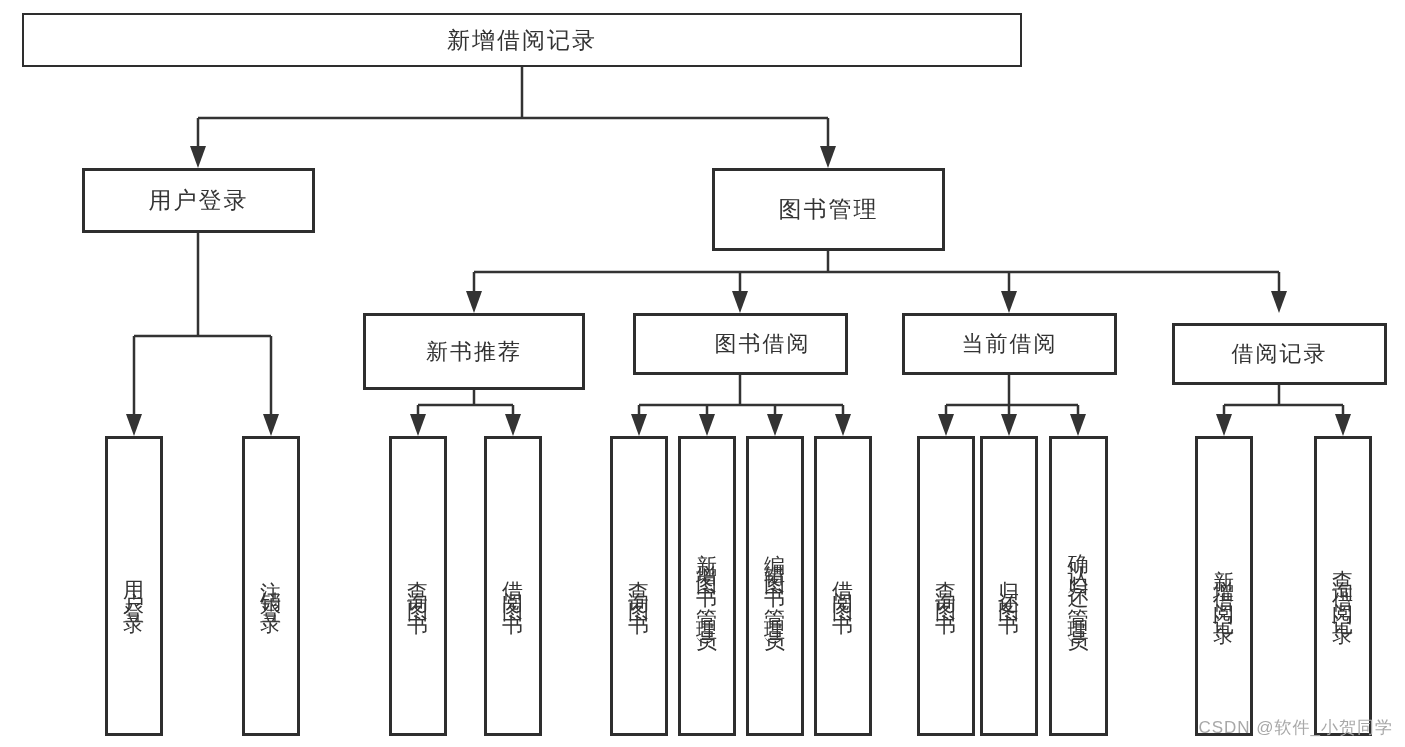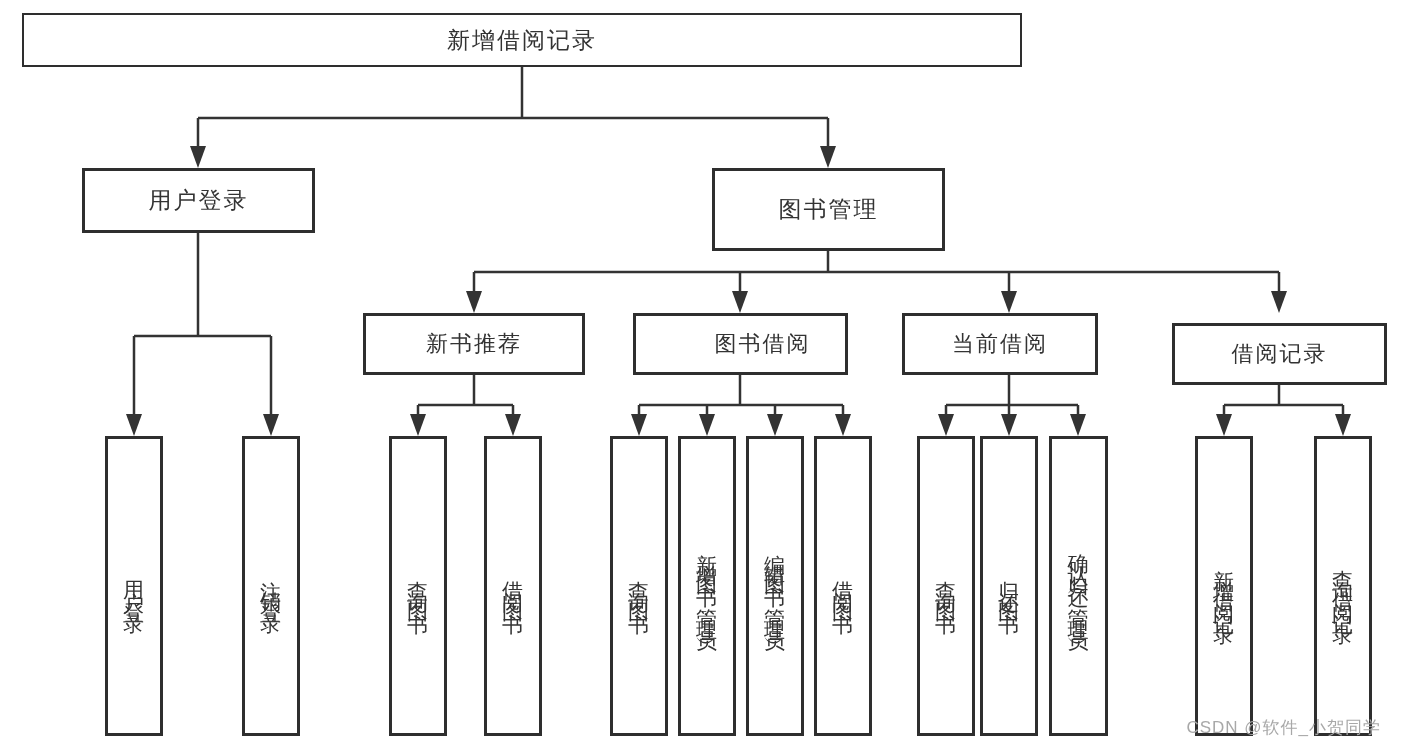--- a/index.html
+++ b/index.html
@@ -28,21 +28,21 @@
   .vtext{
     writing-mode:vertical-rl;
     text-orientation:mixed;
     font-size:21px;
     letter-spacing:11px;
     line-height:1;
     white-space:nowrap;
   }
   .watermark{
     position:absolute;
-    right:24px;bottom:8px;
+    right:12px;bottom:8px;
     font-size:17px;
     color:var(--watermark,#a8a8a8);
     letter-spacing:1px;
     z-index:5;
   }
 </style>
 </head>
 <body>
 
 <div class="canvas">
@@ -114,27 +114,27 @@
     <span>新增借阅记录</span>
   </div>
 
   <div class="node lvl2" style="left:82px;top:168px;width:233px;height:65px;">
     <span>用户登录</span>
   </div>
   <div class="node lvl2" style="left:712px;top:168px;width:233px;height:83px;">
     <span>图书管理</span>
   </div>
 
-  <div class="node lvl3" style="left:363px;top:313px;width:222px;height:62px;">
+  <div class="node lvl3" style="left:363px;top:313px;width:222px;height:77px;">
     <span>新书推荐</span>
   </div>
   <div class="node lvl3" style="left:633px;top:313px;width:215px;height:62px;padding-left:44px;">
     <span>图书借阅</span>
   </div>
-  <div class="node lvl3" style="left:902px;top:313px;width:196px;height:62px;">
+  <div class="node lvl3" style="left:902px;top:313px;width:215px;height:62px;">
     <span>当前借阅</span>
   </div>
   <div class="node lvl3" style="left:1172px;top:313px;width:215px;height:62px;margin-top:10px;">
     <span>借阅记录</span>
   </div>
 
   <div class="node leaf" style="left:105px;">
     <span class="vtext">用户登录</span>
   </div>
   <div class="node leaf" style="left:242px;">

